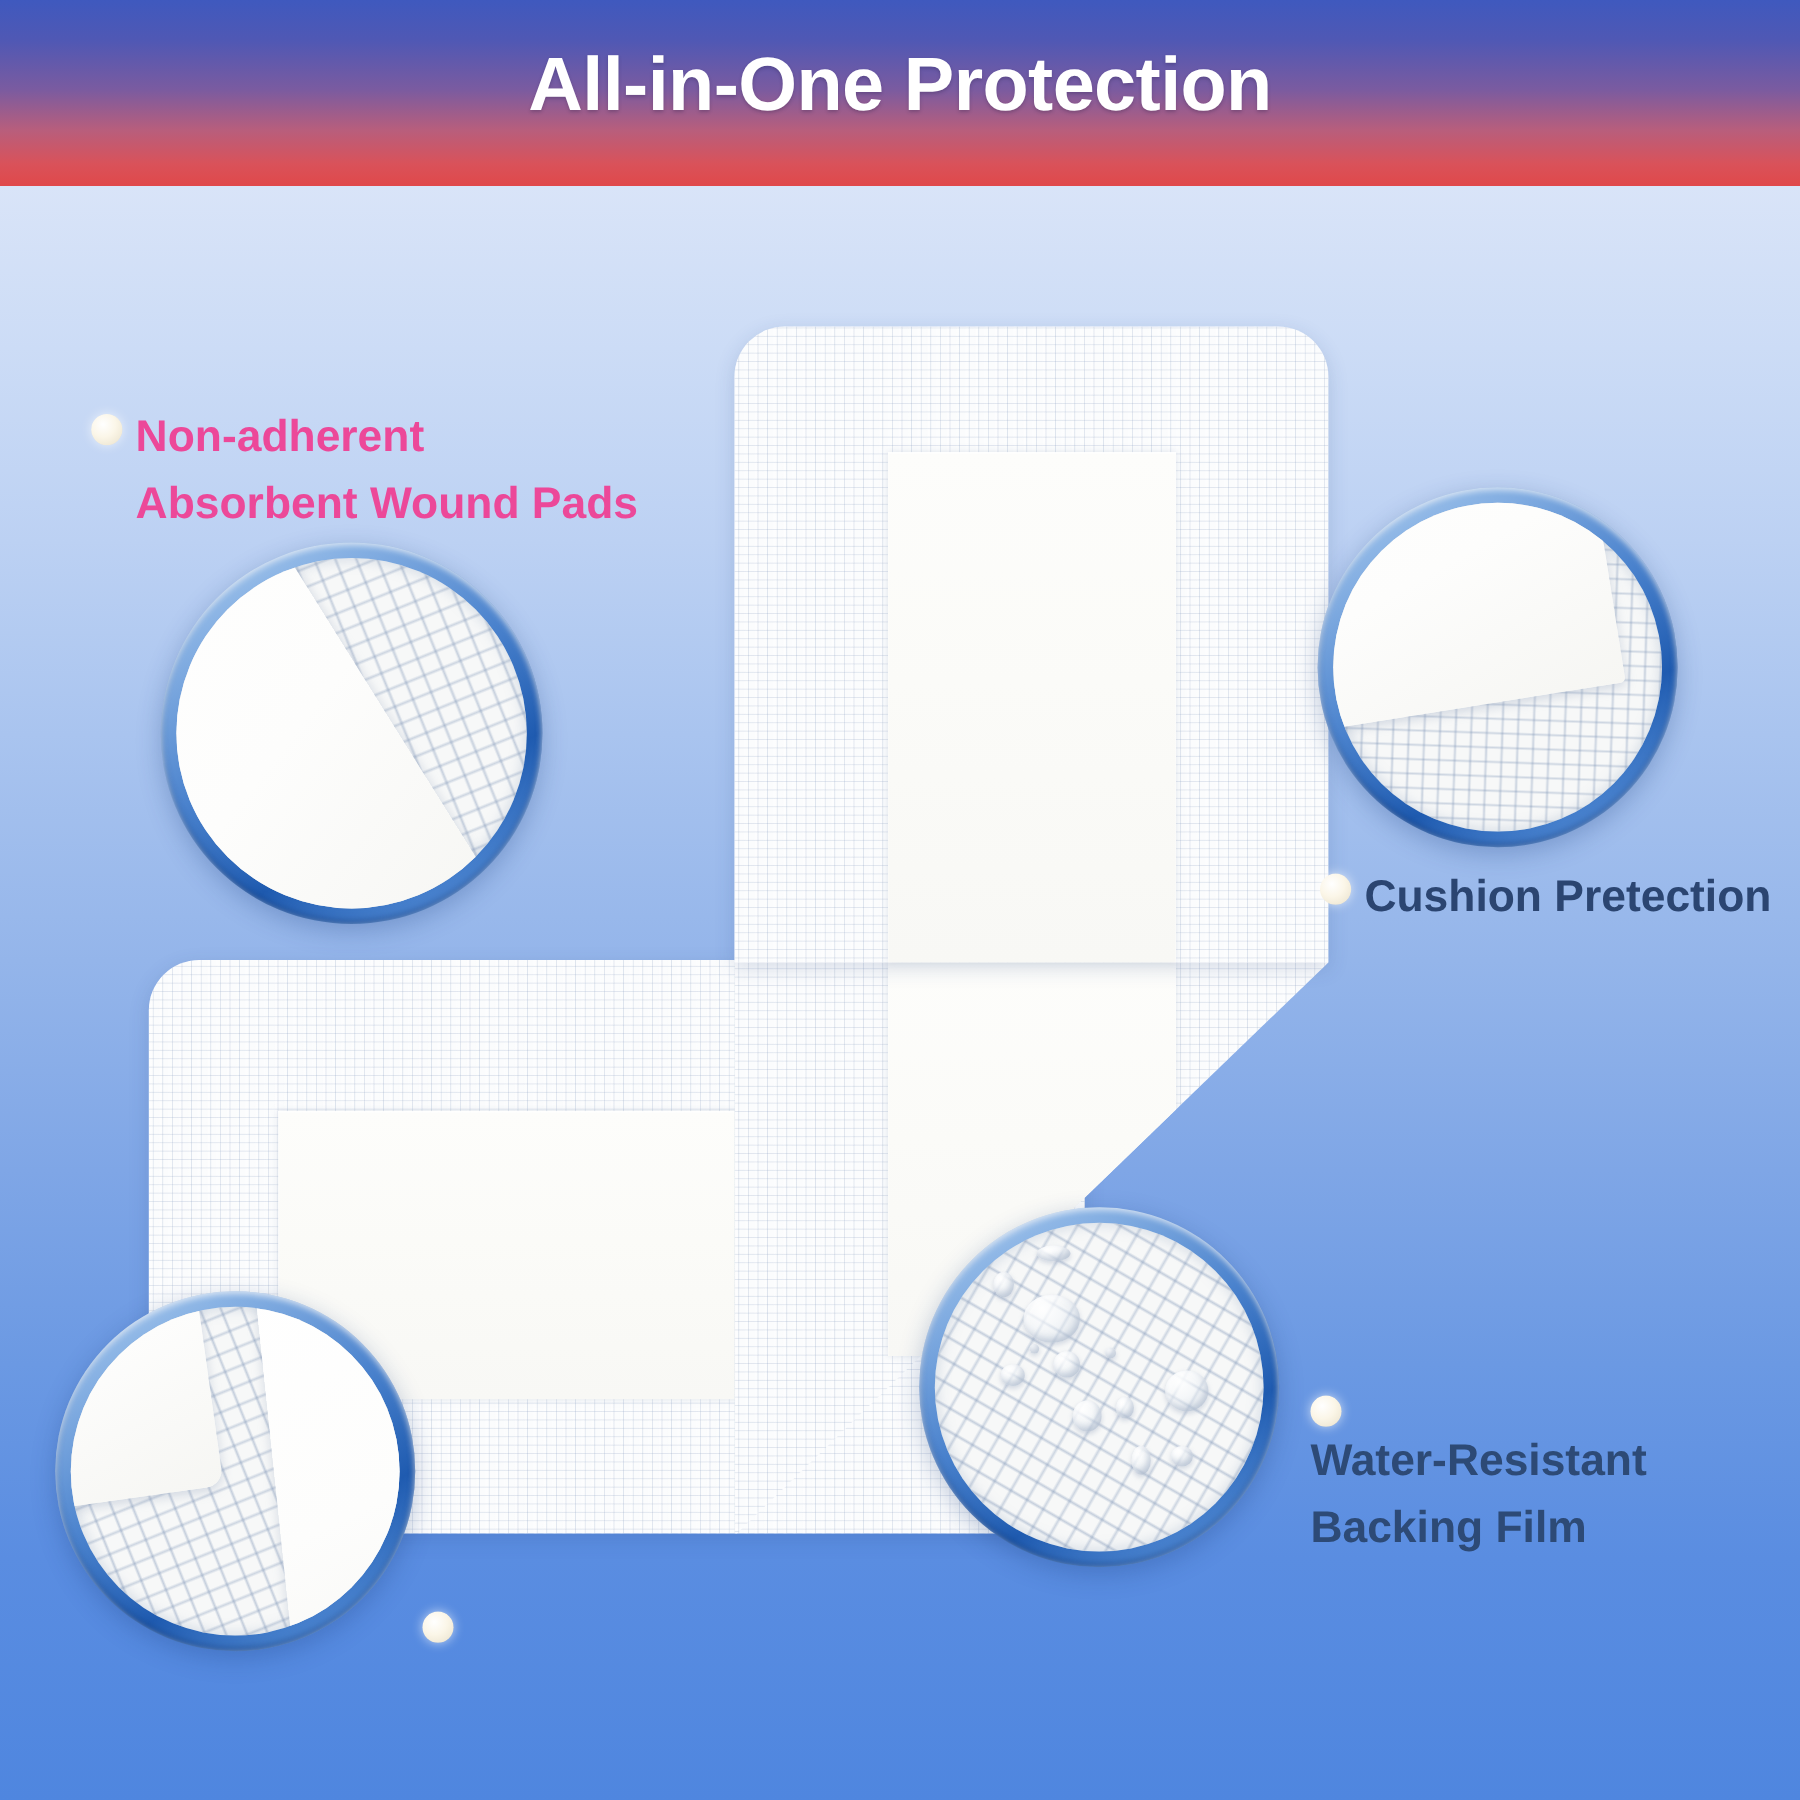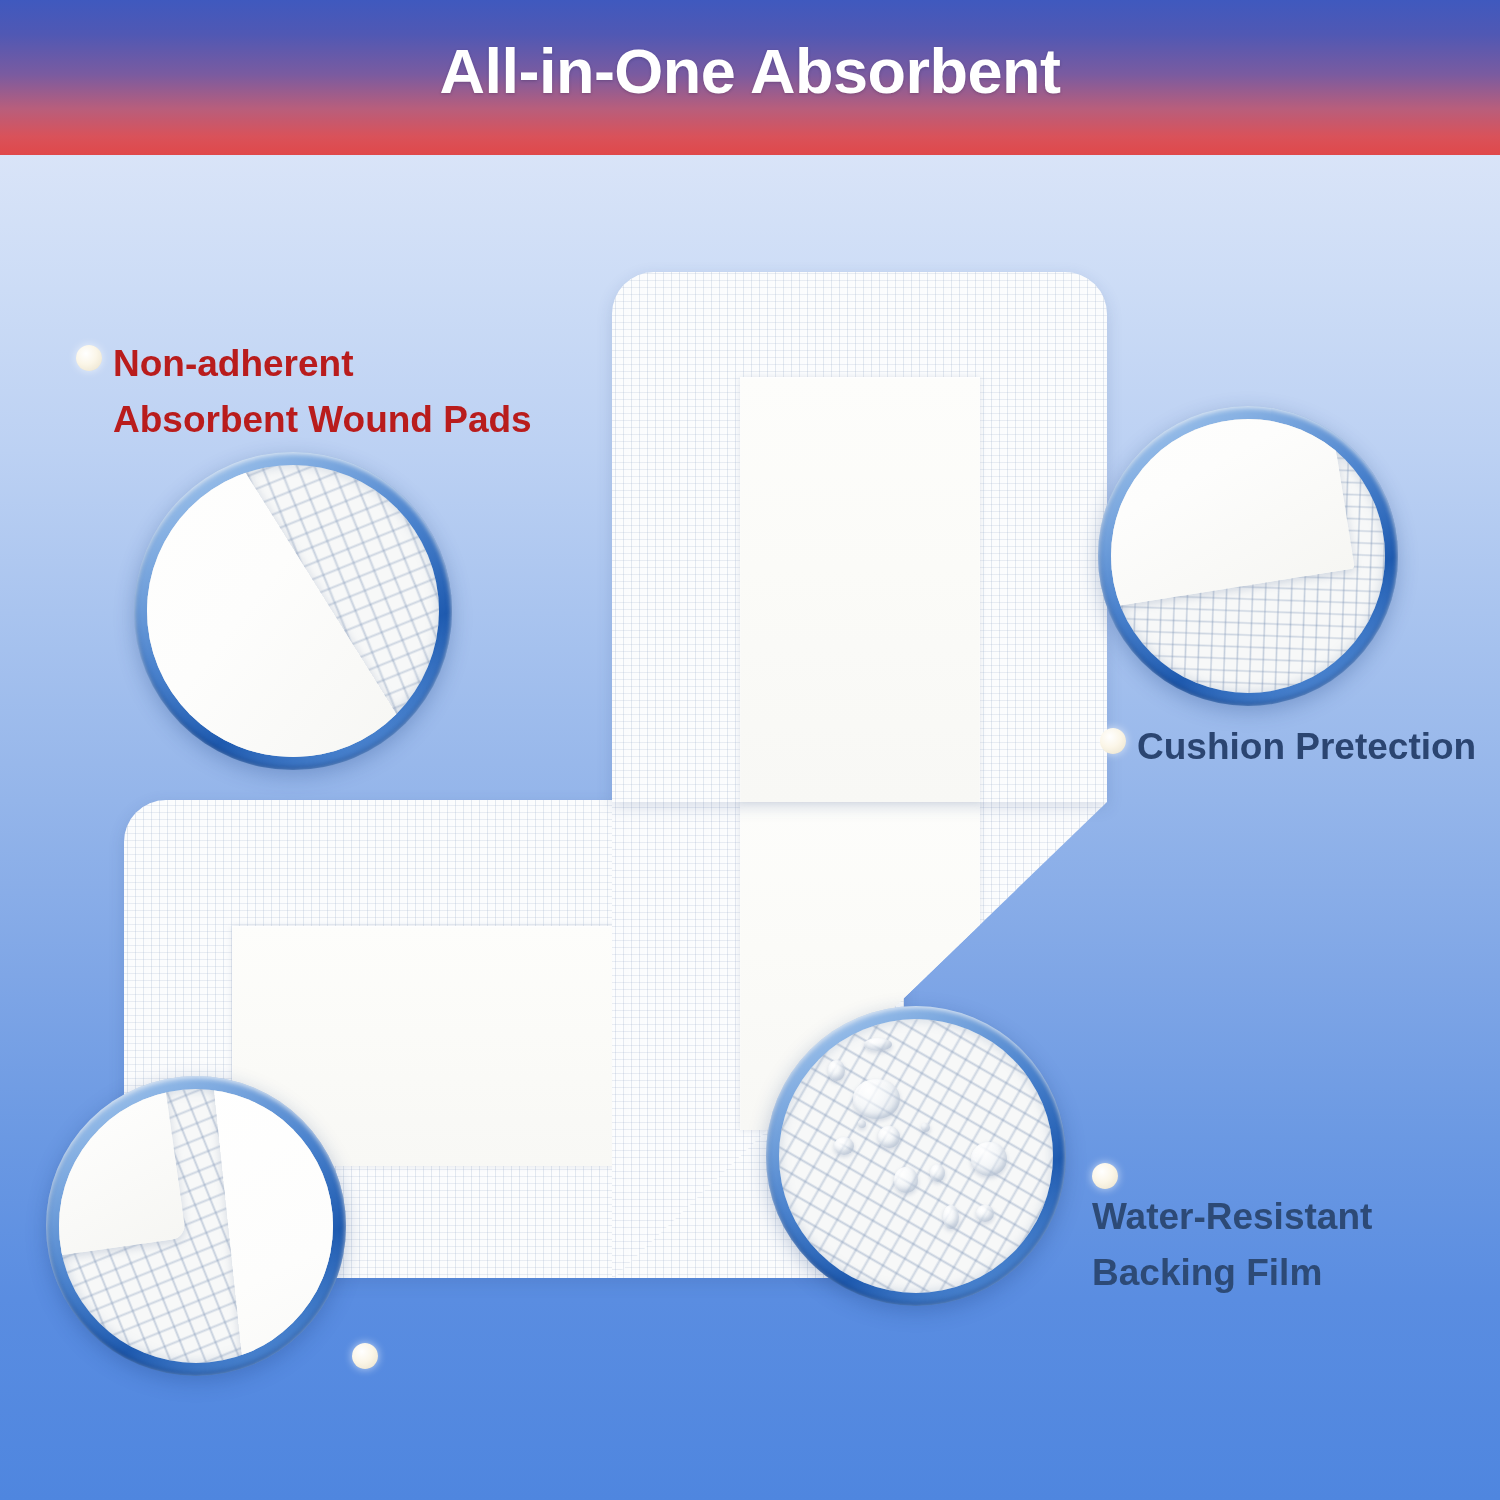--- a/index.html
+++ b/index.html
@@ -220,35 +220,35 @@
     background: radial-gradient(circle at 38% 33%, #ffffff 0%, #fbf6e8 45%, #f0e9d6 78%, #e6ddc8 100%);
     box-shadow: 0 0 9px rgba(255,255,255,0.65);
   }
   .feature-text {
     font-size: 37px;
     font-weight: bold;
     line-height: 1.52;
     color: #2d4a76;
     white-space: pre-line;
   }
-  #feature-wound-pads .feature-text { color: #b91c1c; }
+  #feature-wound-pads .feature-text { color: #ec4899; }
   #feature-cushion   .feature-text { color: #2b4571; }
 
   #feature-wound-pads { left: 76px;  top: 336px; width: 560px; }
   #feature-cushion    { left: 1100px; top: 719px; width: 400px; }
   #feature-water      { left: 1092px; top: 1154px; width: 400px; flex-direction: column; }
   #feature-adhesive   { left: 352px;  top: 1334px; width: 620px; }
 </style>
 </head>
 <body>
 
 <div id="infographic">
 
   <div class="header-band">
-    <div class="header-title">All-in-One Absorbent</div>
+    <div class="header-title">All-in-One Protection</div>
   </div>
 
   <div class="body-bg"></div>
 
   <div class="bandage" id="bandage-horizontal">
     <div class="weave"></div>
     <div class="pad"></div>
   </div>
 
   <div class="bandage" id="bandage-diagonal">

